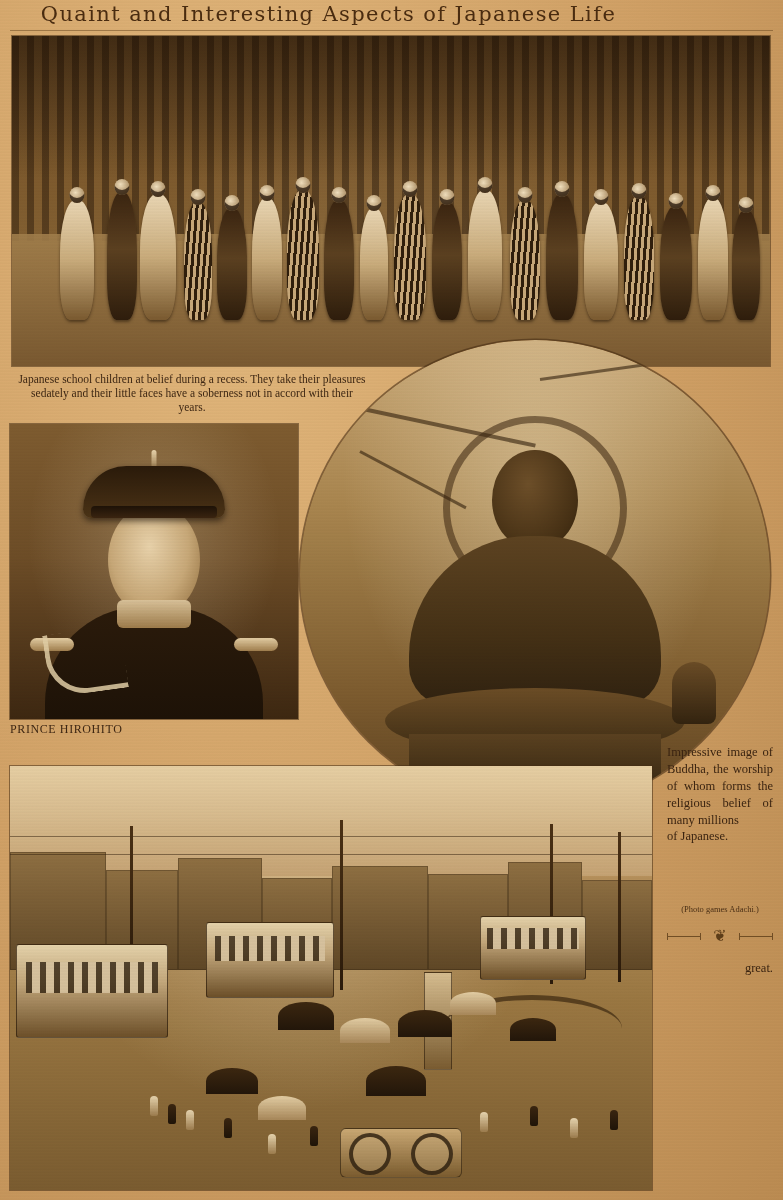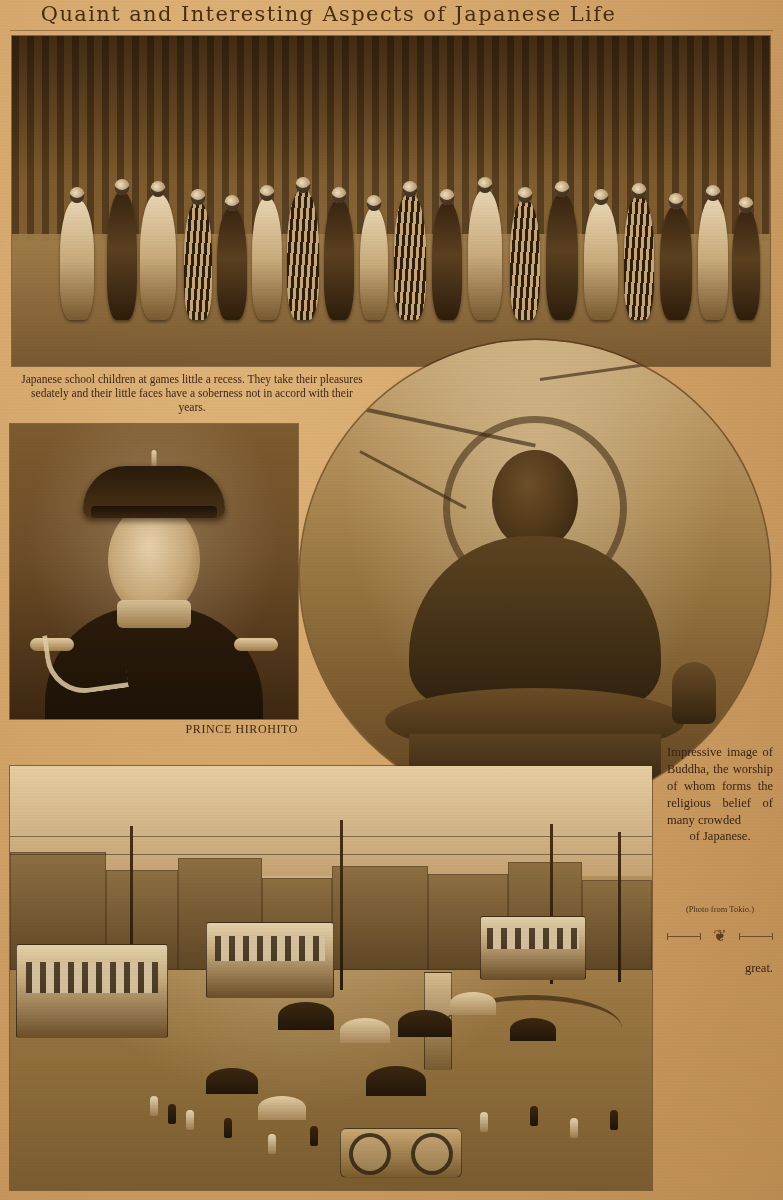--- a/index.html
+++ b/index.html
@@ -164,21 +164,21 @@
   }
   .prince-epaulette {
     position:absolute; top:214px; width:44px; height:13px; border-radius:7px;
     background: linear-gradient(180deg,#e3cda4,#a07f4e);
   }
   .prince-epaulette.l { left: 20px; }
   .prince-epaulette.r { right: 20px; }
 
   #cap-prince-name {
     left: 10px; top: 722px; width: 288px;
-    font-size: 12px; text-align:right; letter-spacing: .6px;
+    font-size: 12px; text-align:left; letter-spacing: .6px;
   }
   #cap-prince-sub {
     left: 2px; top: 737px; width: 318px;
     font-size: 11.5px; text-align:center;
   }
 
   
   #photo-buddha {
     left: 300px; top: 340px; width: 470px; height: 470px;
     border-radius: 50%;
@@ -232,21 +232,21 @@
   .sidecol {
     position: absolute;
     right: 10px;
     width: 106px;
     text-align: justify;
     font-size: 12.5px;
     line-height: 1.35;
     color: #3b2411;
   }
   #side-buddha { top: 744px; }
-  #side-buddha .lastline { text-align: center; display: block; }
+  #side-buddha .lastline { text-align: left; display: block; }
   #side-photocredit {
     position:absolute; right:10px; top: 904px; width:106px;
     font-size: 8.5px; text-align: center; color:#4a2f15;
   }
   .ornament {
     position: absolute; right: 10px; top: 922px; width: 106px; height: 30px;
   }
   .ornament .bar {
     position:absolute; top: 14px; height:1px; background:#5d3d18; opacity:.8;
   }
@@ -403,21 +403,21 @@
         </div>
       <div class="kid light" style="left:686px; width:30px; height:122px;">
           <div class="head"></div>
         </div>
       <div class="kid" style="left:720px; width:28px; height:110px;">
           <div class="head"></div>
         </div>
     </div>
   </div>
 
-  <div class="cap" id="cap-children">Japanese school children at games little a recess.  They take their pleasures sedately and their little faces have a soberness not in accord with their years.</div>
+  <div class="cap" id="cap-children">Japanese school children at belief during a recess.  They take their pleasures sedately and their little faces have a soberness not in accord with their years.</div>
 
   <div class="photo" id="photo-prince">
     <div class="inner">
       <div class="prince-body"></div>
       <div class="prince-face"></div>
       <div class="prince-plume"></div>
       <div class="prince-cap"></div>
       <div class="prince-collar"></div>
       <div class="prince-epaulette l"></div>
       <div class="prince-epaulette r"></div>
@@ -435,24 +435,24 @@
       <div class="halo"></div>
       <div class="buddha-head"></div>
       <div class="buddha-body"></div>
       <div class="buddha-lotus"></div>
       <div class="buddha-base"></div>
       <div class="small-statue"></div>
     </div>
   </div>
 
   <div class="sidecol" id="side-buddha">
-    <span>Impressive image of Buddha, the worship of whom forms the religious belief of many crowded</span>
+    <span>Impressive image of Buddha, the worship of whom forms the religious belief of many millions</span>
     <span class="lastline">of Japanese.</span>
   </div>
-  <div id="side-photocredit">(Photo from Tokio.)</div>
+  <div id="side-photocredit">(Photo games Adachi.)</div>
 
   <div class="ornament">
     <div class="bar l"></div>
     <div class="bar r"></div>
     <div class="leaf">❦</div>
   </div>
 
   <div class="sidecol" id="side-tokio">
     <span class="lastline">great.</span>
   </div>

